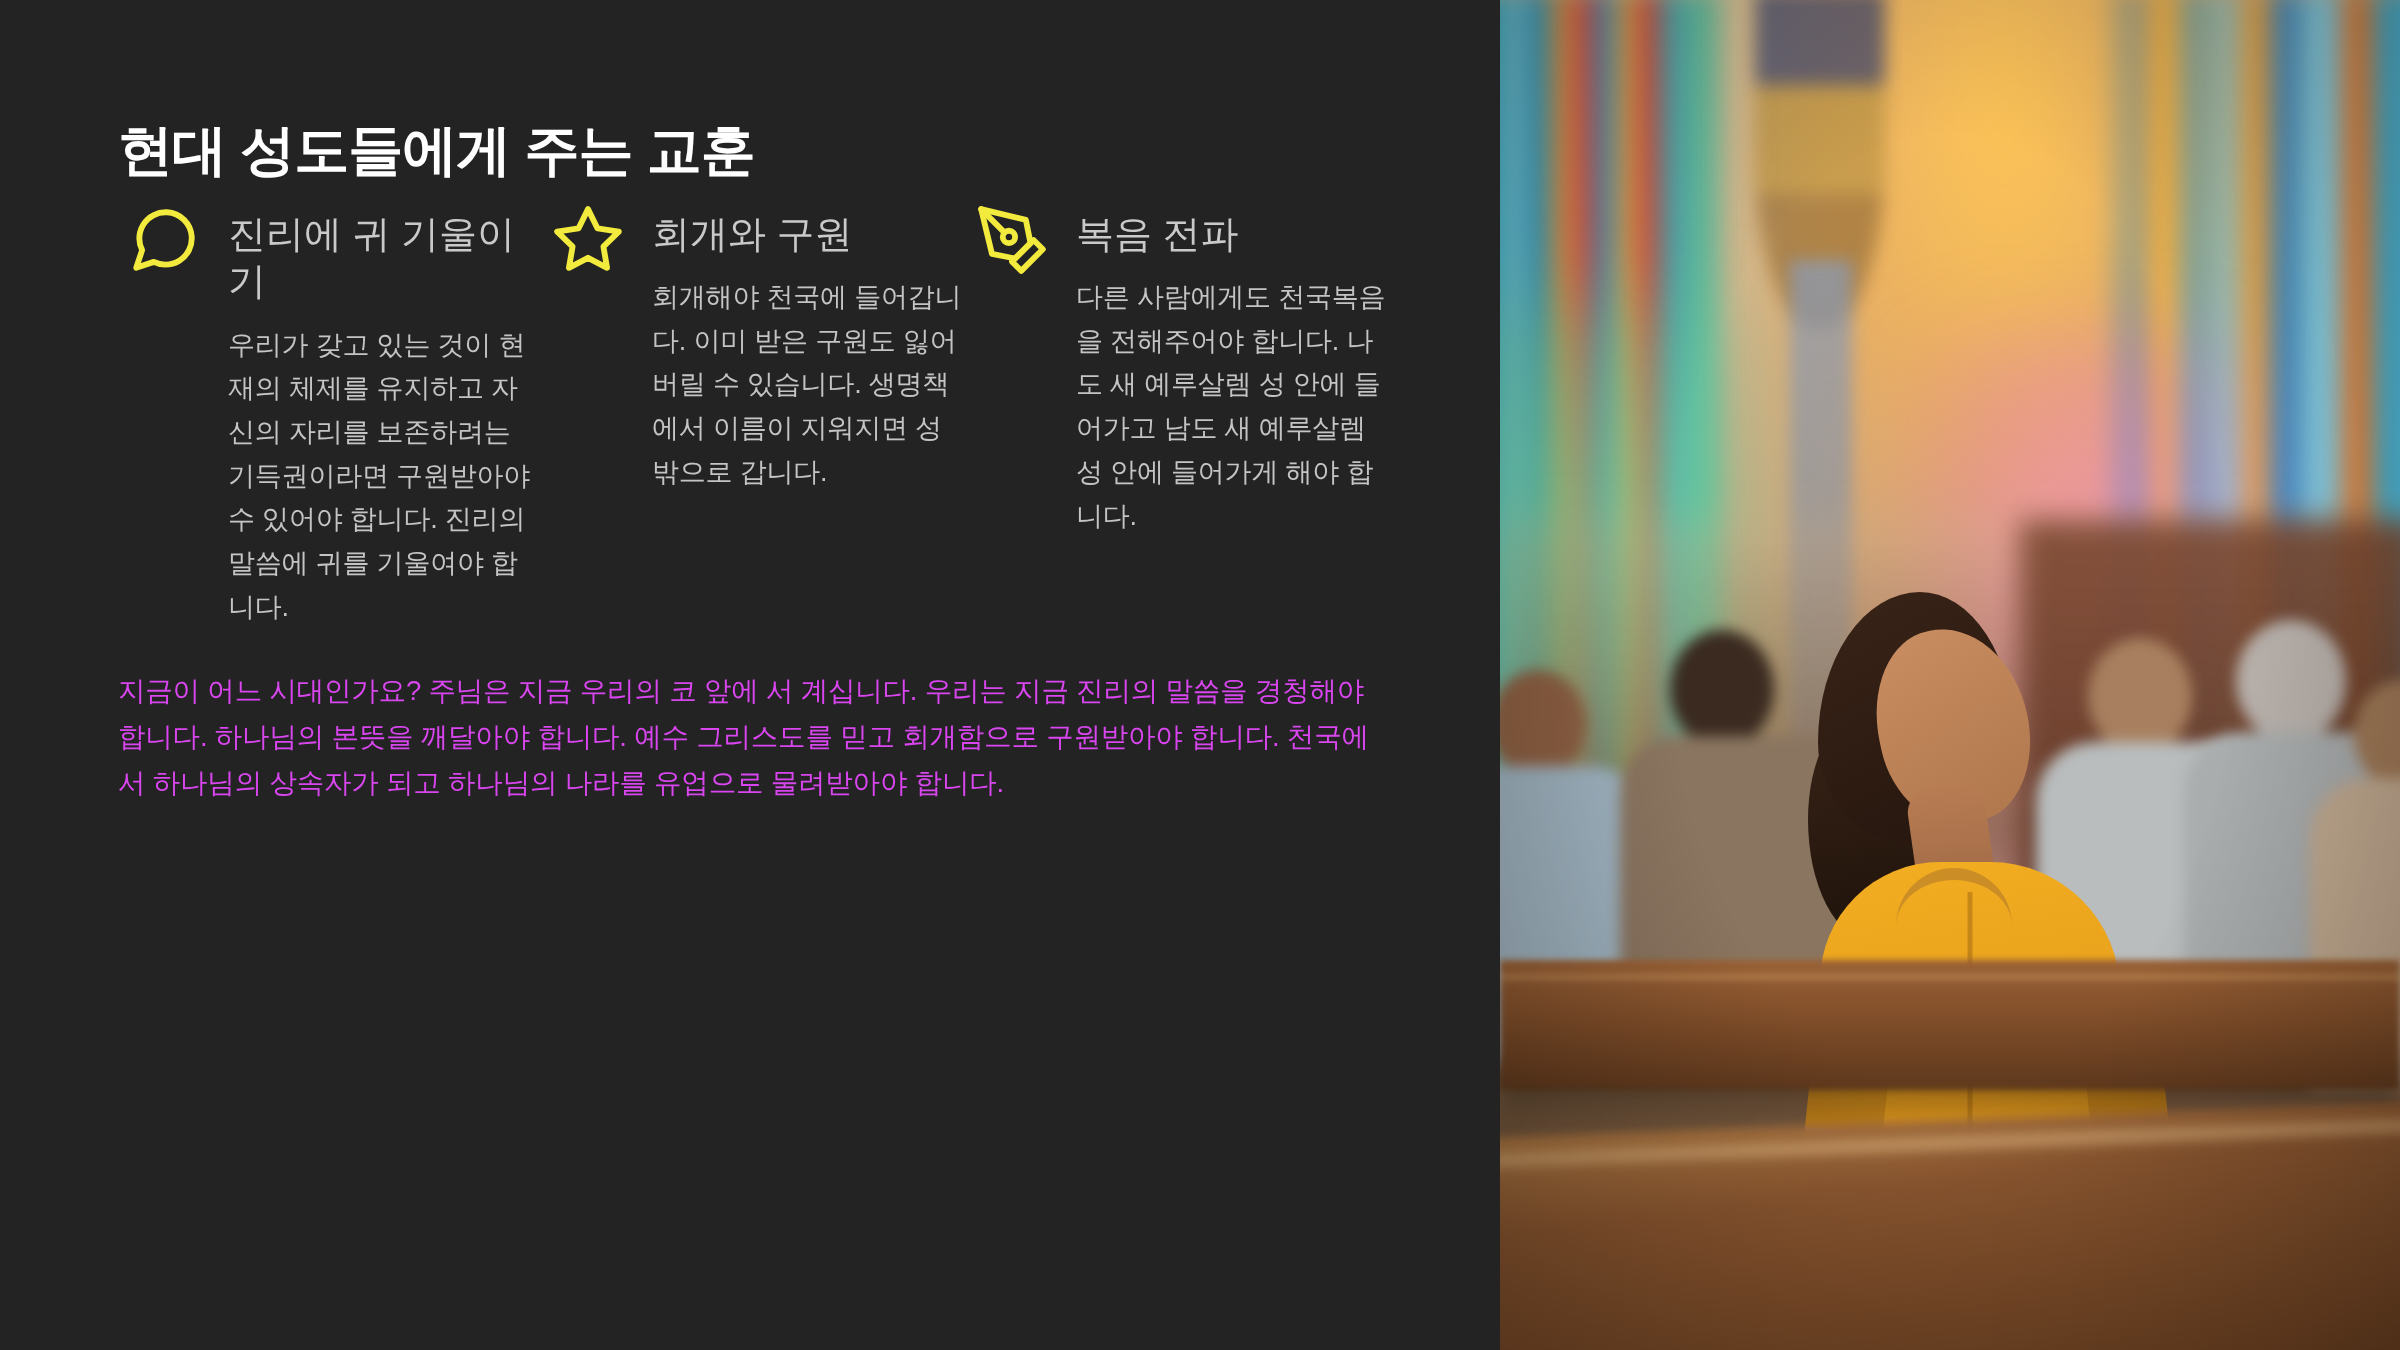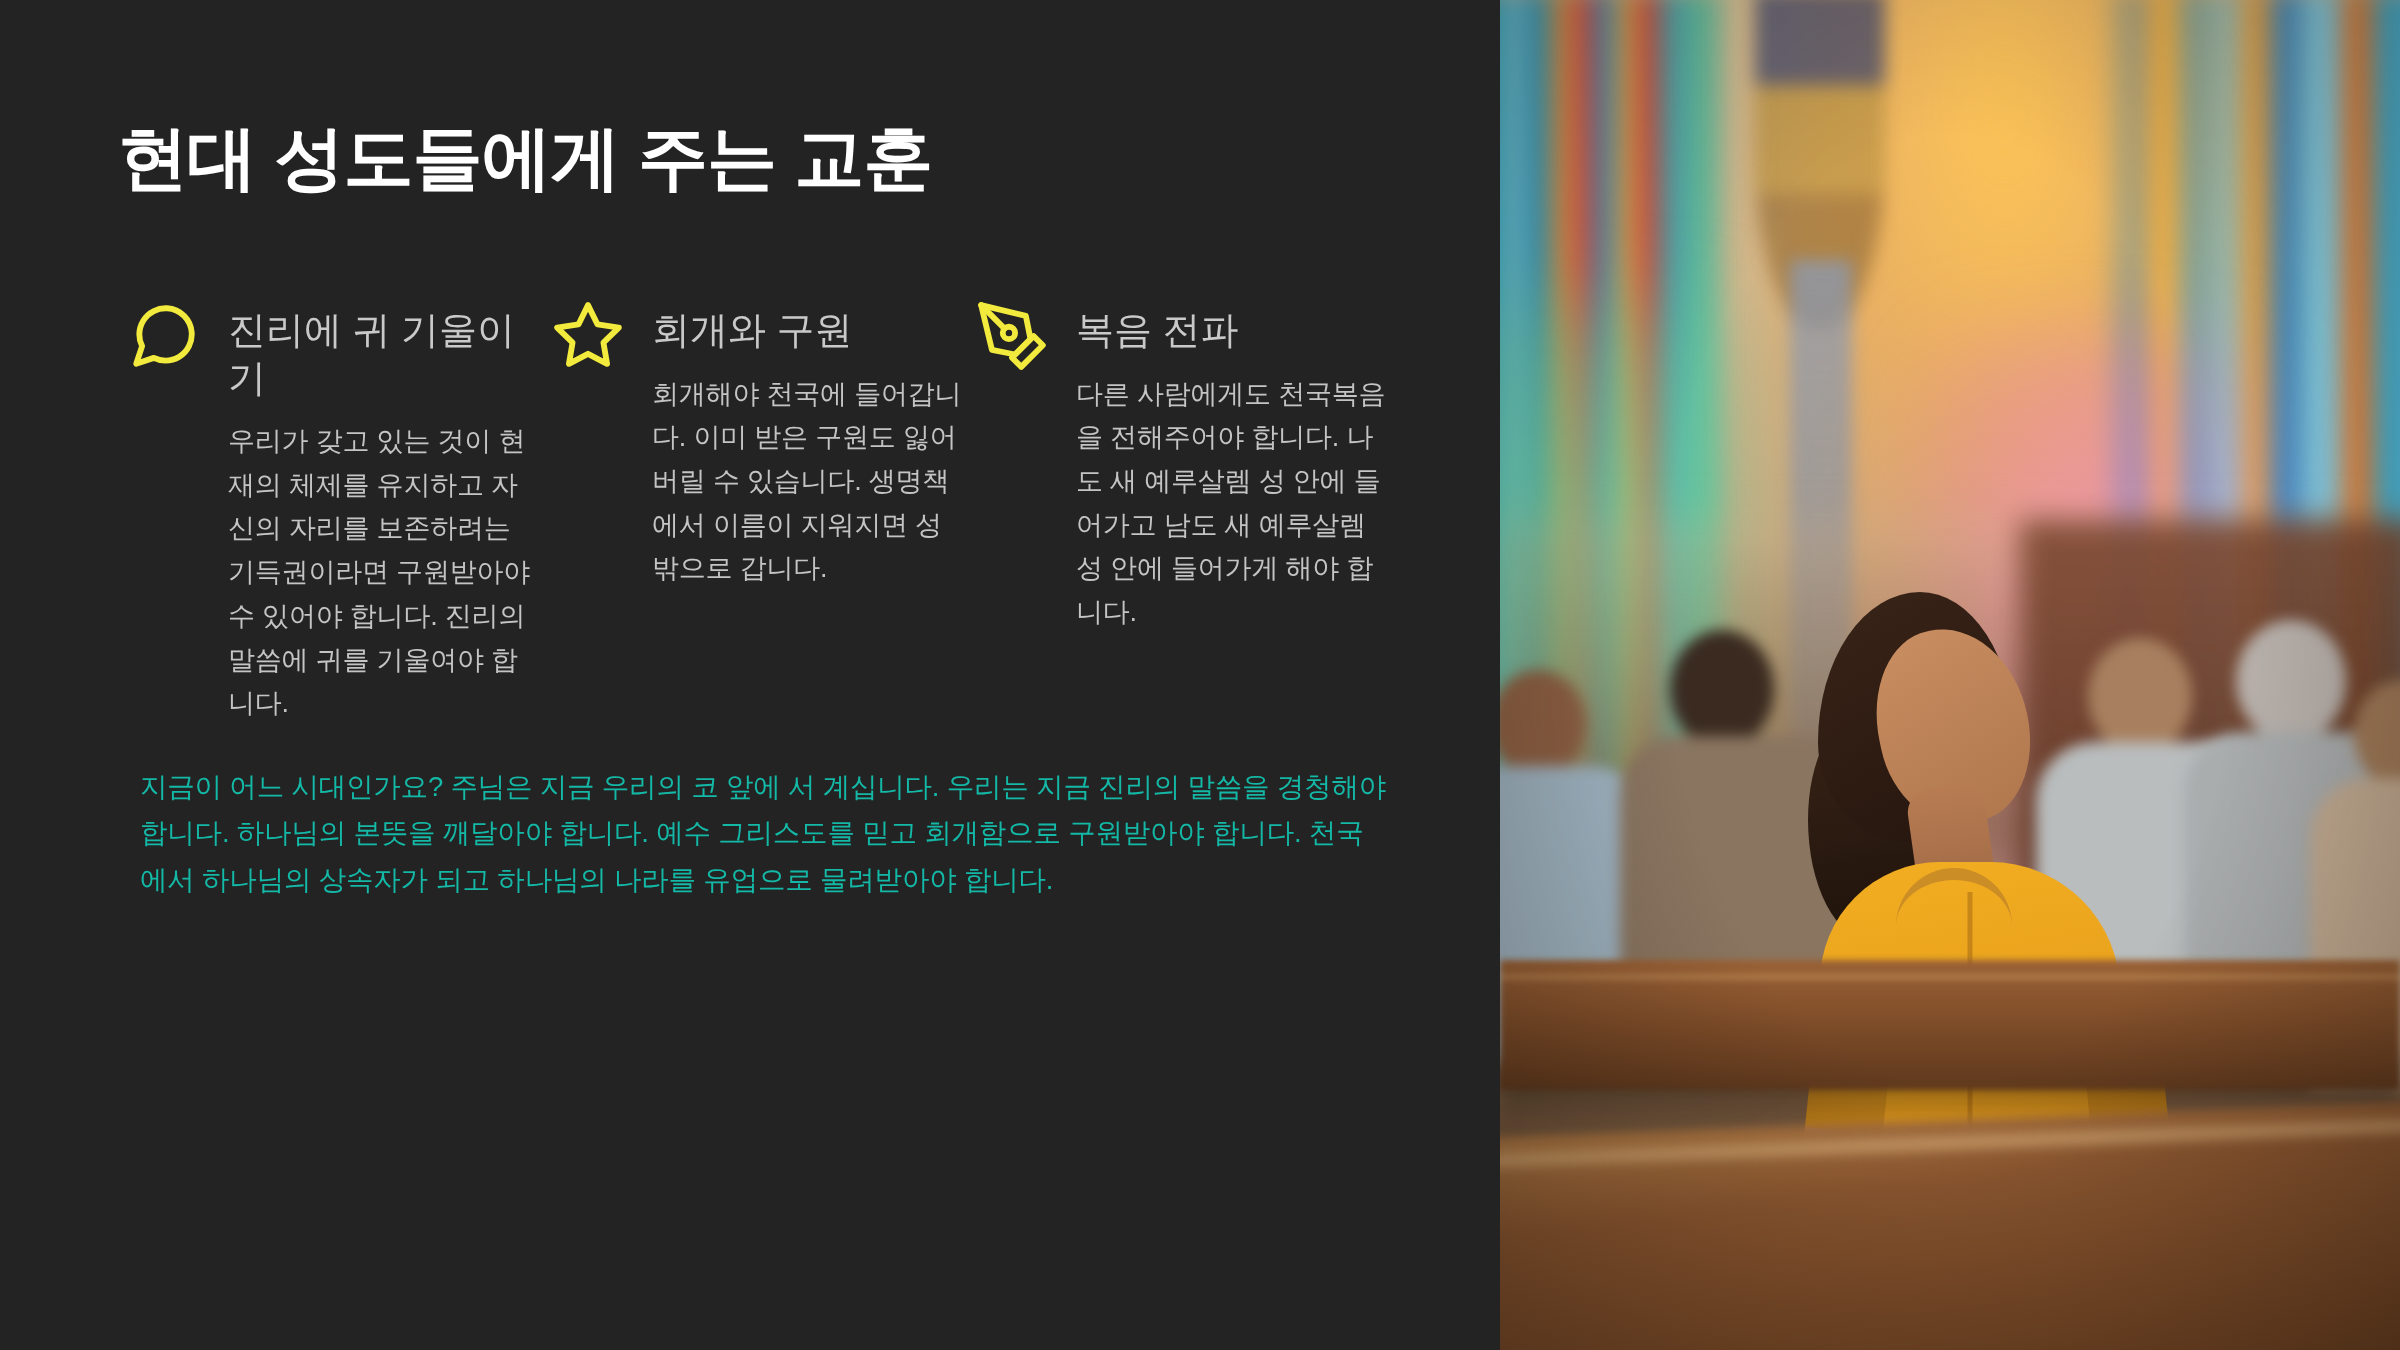--- a/index.html
+++ b/index.html
@@ -24,26 +24,26 @@
   
   .content-panel {
     position:relative;
     width:1500px;
     height:1350px;
     background:#232323;
     padding:120px 110px 0 118px;
   }
 
   .page-title {
-    font-size:70px;
+    font-size:55px;
     font-weight:700;
     color:#ffffff;
     letter-spacing:-1px;
     line-height:1.1;
-    margin-bottom:108px;
+    margin-bottom:28px;
     white-space:nowrap;
   }
 
   .points-list {
     display:flex;
     flex-direction:row;
   }
 
   .point-item {
     display:flex;
@@ -78,26 +78,25 @@
     font-weight:400;
     color:#c4c4c4;
     line-height:1.62;
     max-width:1180px;
     letter-spacing:-0.2px;
   }
 
   .closing-text {
     font-size:27.5px;
     font-weight:400;
-    color:#14b8a6;
+    color:#d946ef;
     line-height:1.68;
     max-width:1270px;
     margin-top:-14px;
     letter-spacing:-0.2px;
-    margin-left:22px;
   }
 
   
   .photo-panel {
     position:relative;
     width:900px;
     height:1350px;
     overflow:hidden;
     background:#3a2a1d;
   }

